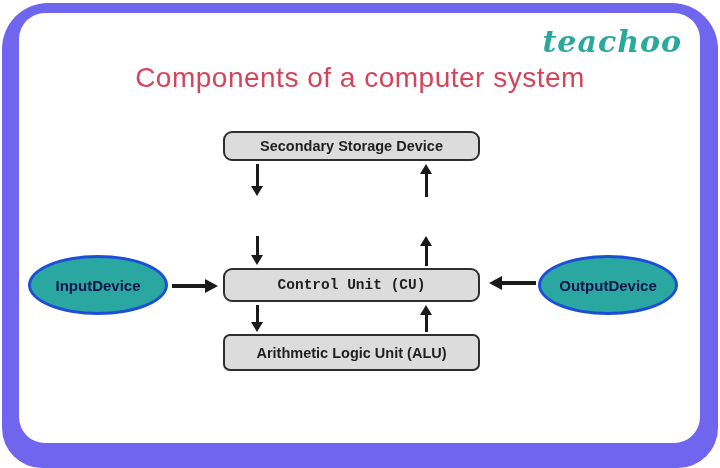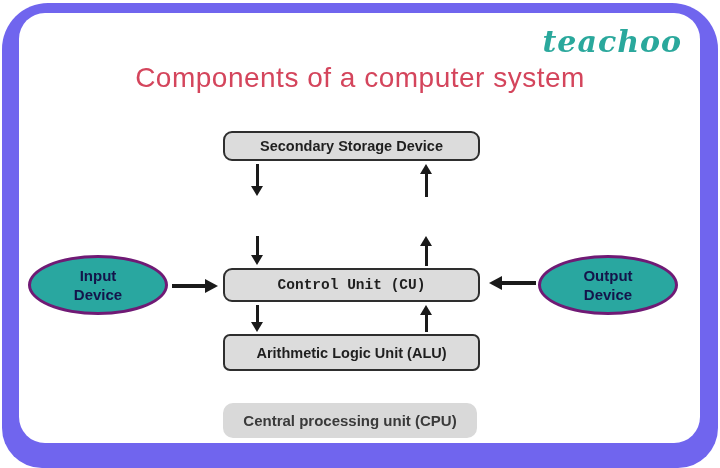--- a/index.html
+++ b/index.html
@@ -70,24 +70,24 @@
     align-items: center;
     justify-content: center;
     font-size: 15px;
     font-weight: 600;
     color: #3a3a3a;
   }
   .ellipse {
     position: absolute;
     width: 140px; height: 60px;
     background: #29a7a0;
-    border: 3px solid #701a75;
+    border: 3px solid #1d4ed8;
     border-radius: 50%;
     display: flex;
-    flex-direction: column;
+    flex-direction: row;
     align-items: center;
     justify-content: center;
     line-height: 19px;
     font-size: 15px;
     font-weight: bold;
     color: #14144a;
   }
   .ellipse-input  { left: 28px;  top: 255px; }
   .ellipse-output { left: 538px; top: 255px; }
   .vline {
@@ -135,21 +135,20 @@
 <div class="canvas">
   <div class="frame"></div>
   <div class="card"></div>
 
   <div class="logo">teachoo</div>
   <div class="title">Components of a computer system</div>
 
   <div class="dbox box-ssd">Secondary Storage Device</div>
   <div class="dbox box-cu">Control Unit (CU)</div>
   <div class="dbox box-alu">Arithmetic Logic Unit (ALU)</div>
-  <div class="box-cpu">Central processing unit (CPU)</div>
 
   <div class="ellipse ellipse-input">
     <span>Input</span>
     <span>Device</span>
   </div>
   <div class="ellipse ellipse-output">
     <span>Output</span>
     <span>Device</span>
   </div>
 

